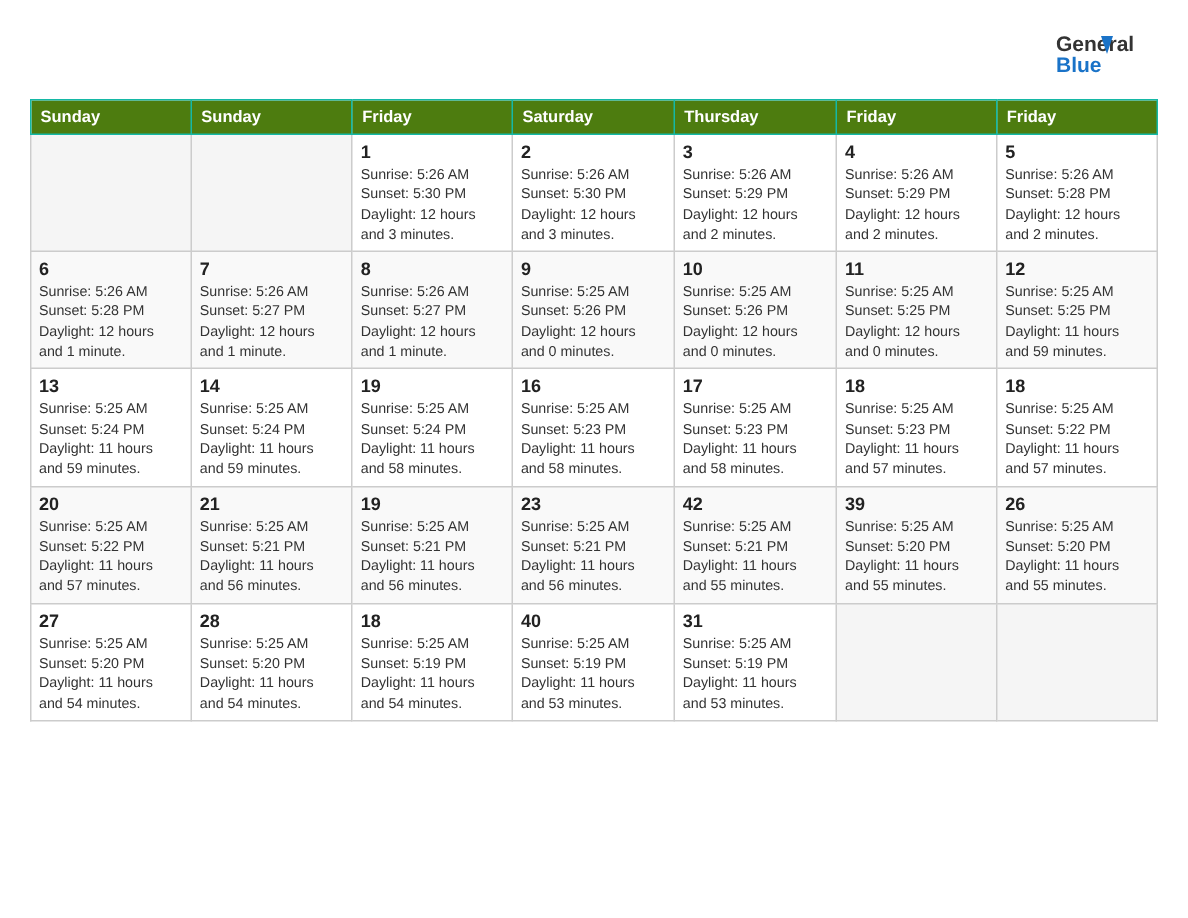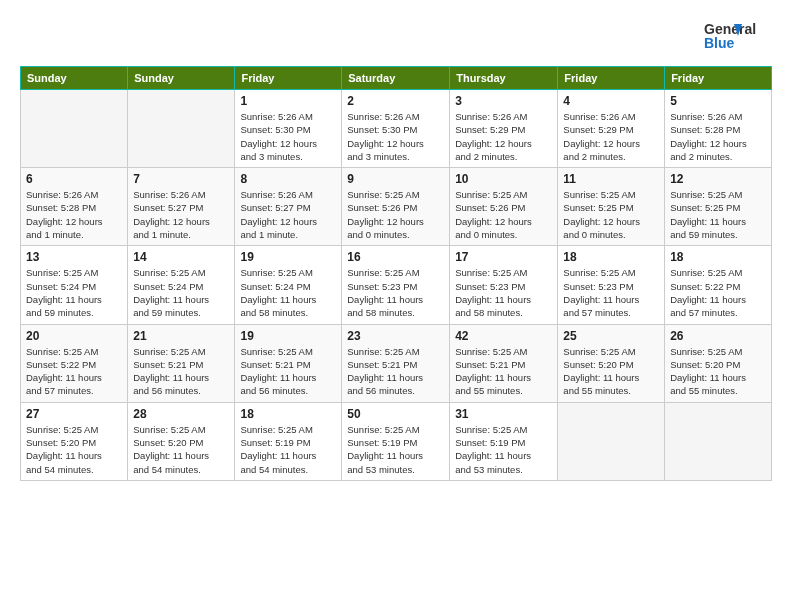--- a/index.html
+++ b/index.html
@@ -288,21 +288,21 @@
 and 56 minutes.</div>
           </td>
           <td>
             <div class="day-num">42</div>
             <div class="day-info" style="white-space: pre-line;">Sunrise: 5:25 AM
 Sunset: 5:21 PM
 Daylight: 11 hours
 and 55 minutes.</div>
           </td>
           <td>
-            <div class="day-num">25</div>
+            <div class="day-num">39</div>
             <div class="day-info" style="white-space: pre-line;">Sunrise: 5:25 AM
 Sunset: 5:20 PM
 Daylight: 11 hours
 and 55 minutes.</div>
           </td>
           <td>
             <div class="day-num">26</div>
             <div class="day-info" style="white-space: pre-line;">Sunrise: 5:25 AM
 Sunset: 5:20 PM
 Daylight: 11 hours
@@ -325,21 +325,21 @@
 and 54 minutes.</div>
           </td>
           <td>
             <div class="day-num">18</div>
             <div class="day-info" style="white-space: pre-line;">Sunrise: 5:25 AM
 Sunset: 5:19 PM
 Daylight: 11 hours
 and 54 minutes.</div>
           </td>
           <td>
-            <div class="day-num">50</div>
+            <div class="day-num">40</div>
             <div class="day-info" style="white-space: pre-line;">Sunrise: 5:25 AM
 Sunset: 5:19 PM
 Daylight: 11 hours
 and 53 minutes.</div>
           </td>
           <td>
             <div class="day-num">31</div>
             <div class="day-info" style="white-space: pre-line;">Sunrise: 5:25 AM
 Sunset: 5:19 PM
 Daylight: 11 hours

